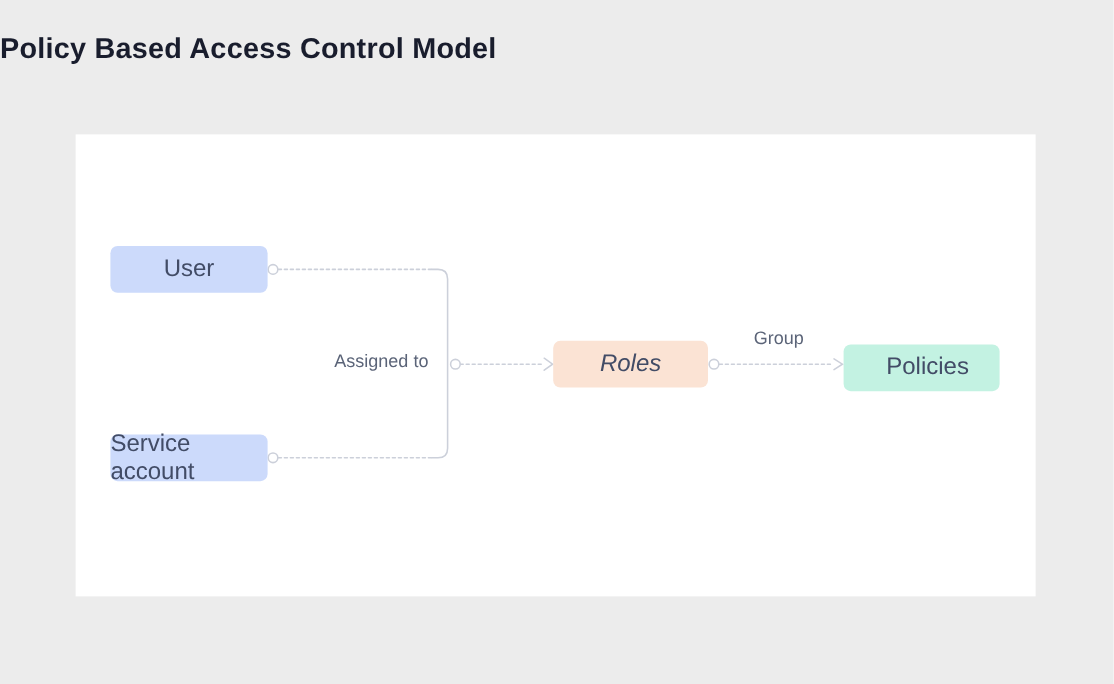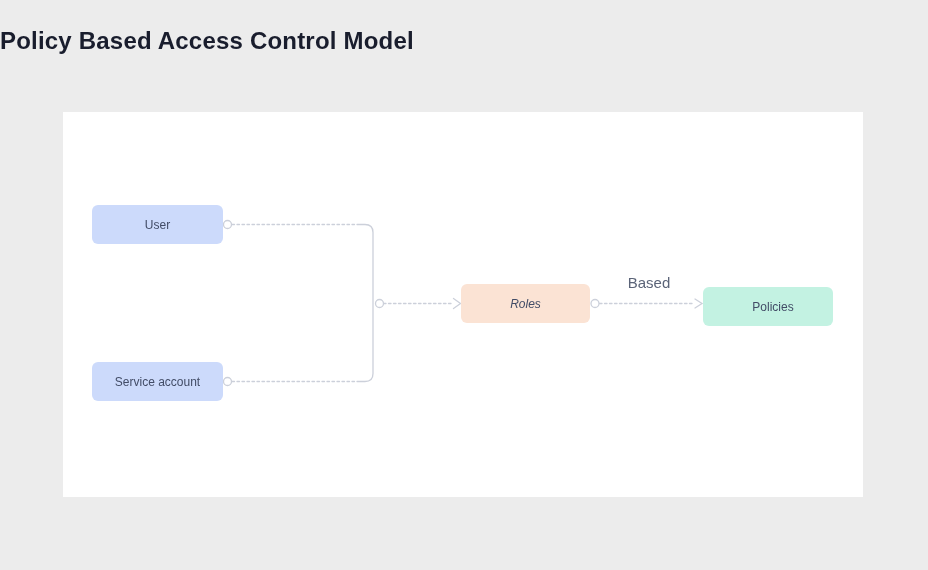--- a/index.html
+++ b/index.html
@@ -28,21 +28,21 @@
   svg.edges {
     position: absolute; left: 0; top: 0;
     width: 800px; height: 385px;
     display: block;
   }
   .dash { stroke-dasharray: 2.5 2.5; }
   .node {
     position: absolute;
     display: flex; align-items: center; justify-content: center;
     border-radius: 6px;
-    font-size: 12px;
+    font-size: 20px;
     color: var(--node-text, #424c66);
     box-sizing: border-box;
   }
   .node-user     { left: 29px;  top: 93px;  width: 131px; height: 39px; }
   .node-service  { left: 29px;  top: 250px; width: 131px; height: 39px; }
   .node-roles    { left: 398px; top: 172px; width: 129px; height: 39px; font-style: italic; }
   .node-policies { left: 640px; top: 175px; width: 130px; height: 39px; padding-left: 10px; }
   .edge-label {
     position: absolute;
     font-size: 15px;
@@ -83,15 +83,16 @@
   </div>
 
   <div class="node node-roles" style="background: rgb(251, 227, 212);">
     <span>Roles</span>
   </div>
 
   <div class="node node-policies" style="background: rgb(195, 242, 226);">
     <span>Policies</span>
   </div>
 
-  <div class="edge-label label-group">Based</div>
+  <div class="edge-label label-assigned">Assigned to</div>
+  <div class="edge-label label-group">Group</div>
 
 </div>
 
 </body></html>

